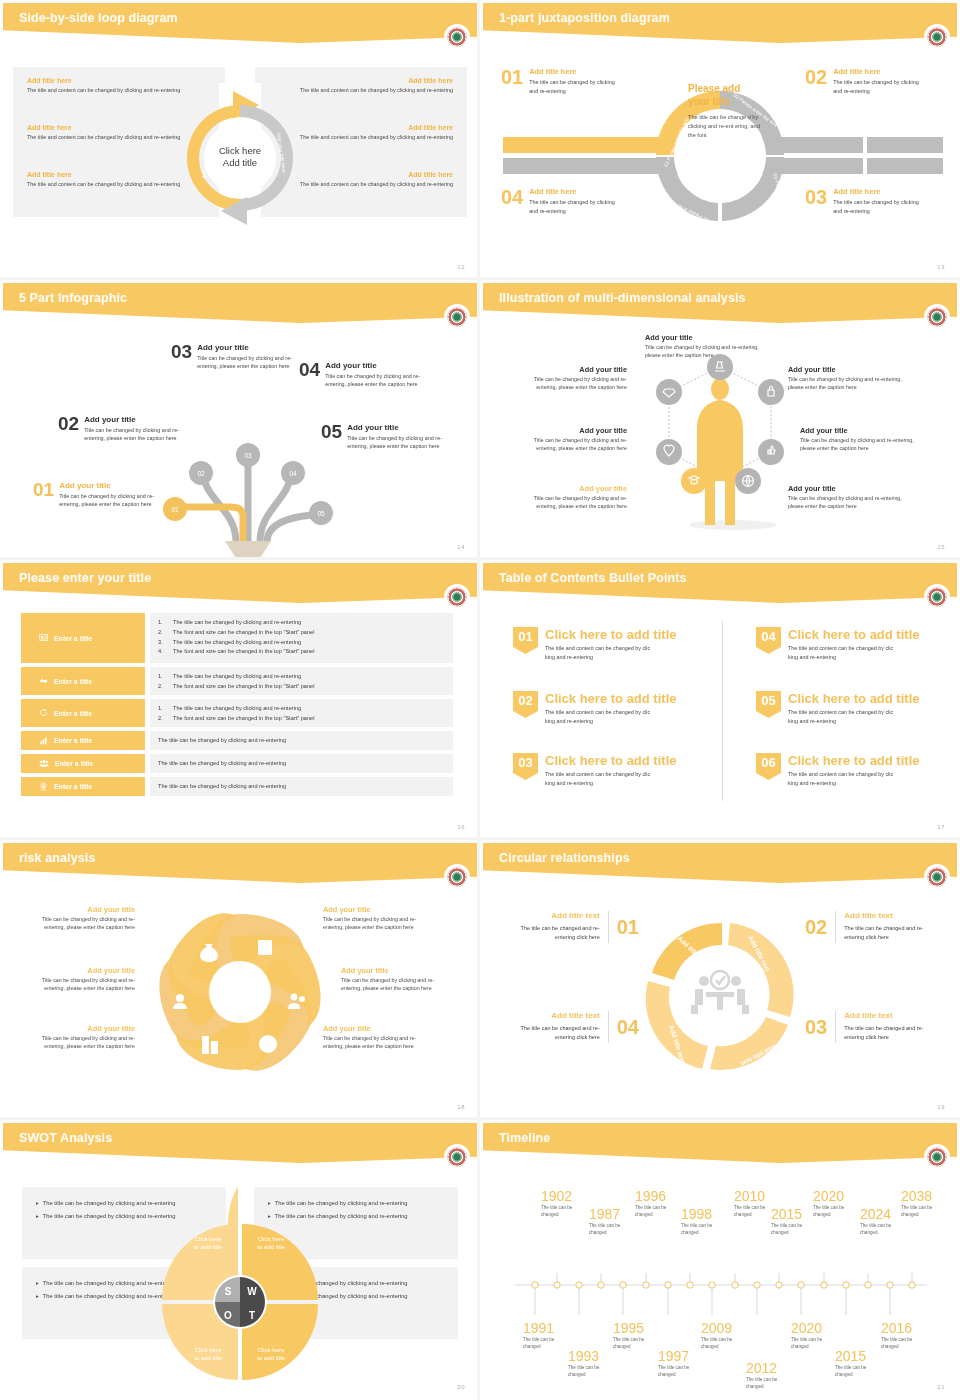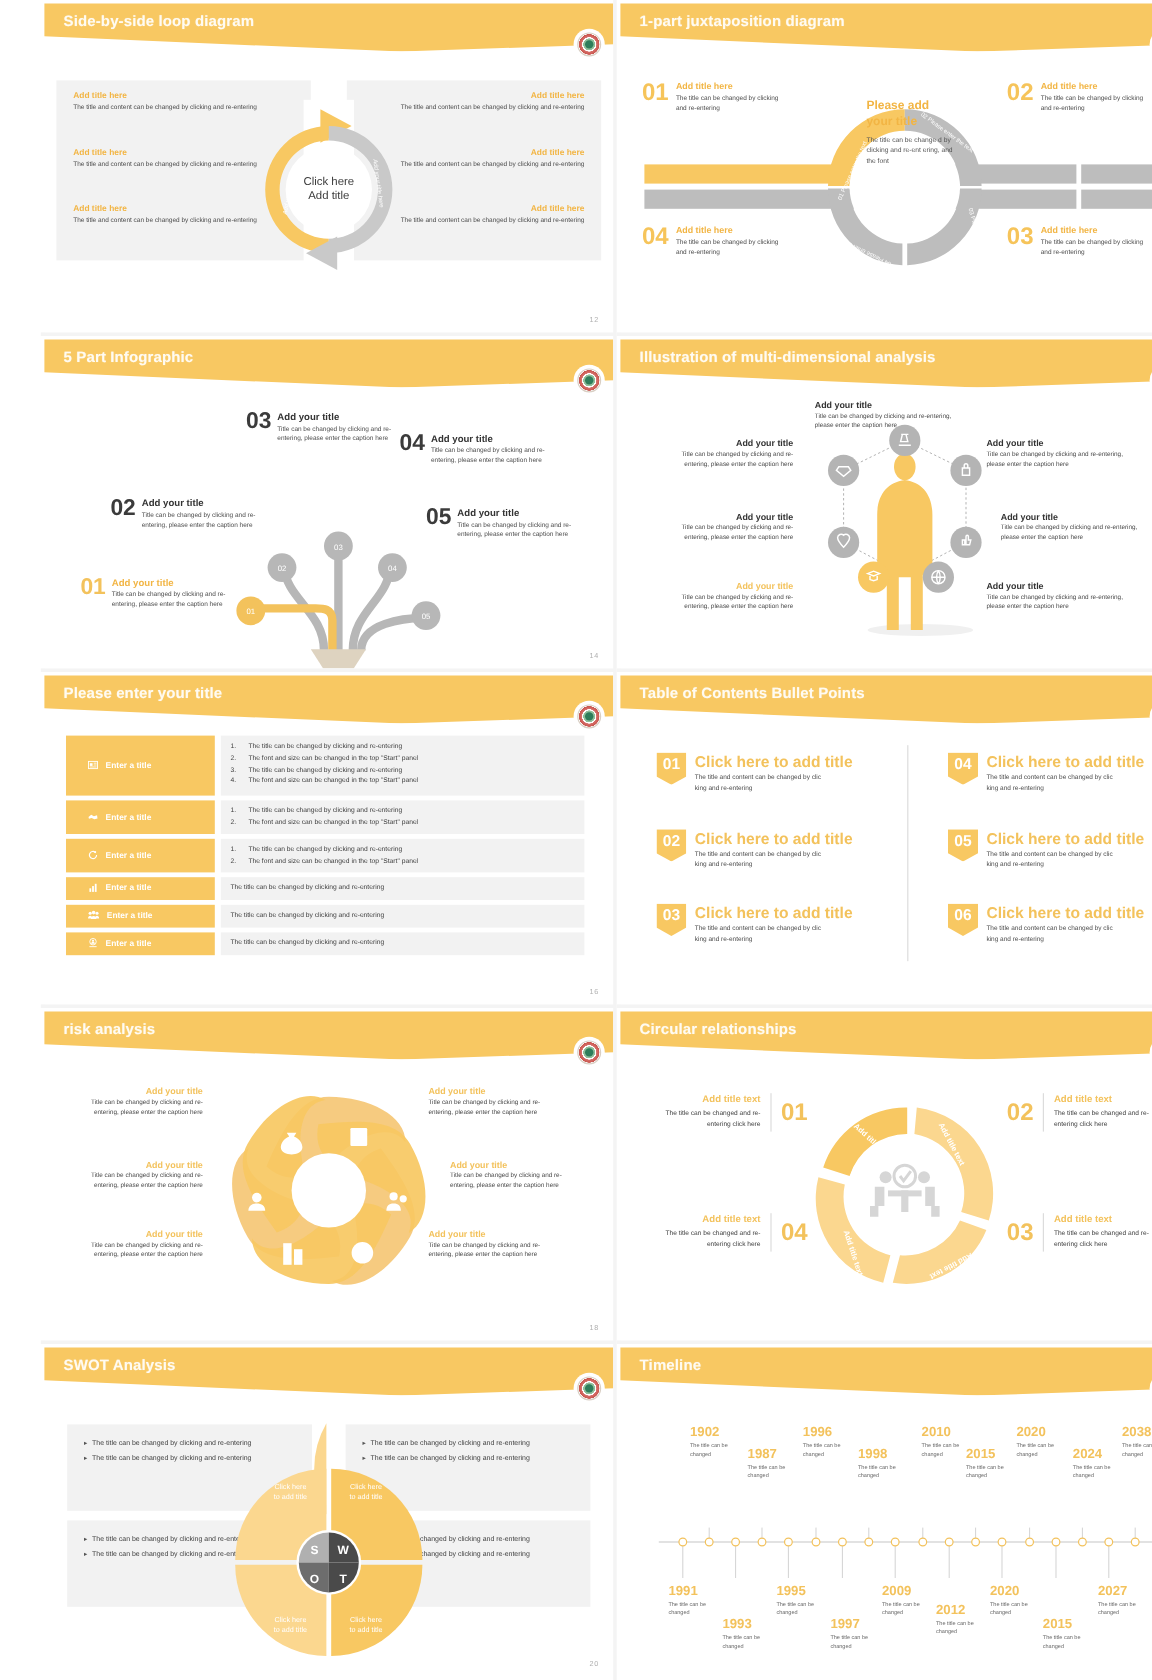--- a/index.html
+++ b/index.html
@@ -4,21 +4,20 @@
 <style>
   * { box-sizing: border-box; margin:0; padding:0; }
   html,body { width:960px; height:1400px; background:#ffffff; }
   body { font-family:"Liberation Sans", sans-serif; }
 
   .grid {
     width:820px; height:1400px;
     display:grid;
     grid-template-columns: 480px 480px;
     grid-template-rows: repeat(5, 280px);
-    margin-left: 34px;
   }
 
   .slide {
     position:relative;
     width:480px; height:280px;
     background:#fff;
     overflow:hidden;
     border-right:3px solid #f4f4f4;
     border-bottom:3px solid #f4f4f4;
   }
@@ -127,21 +126,21 @@
   .s8-h { font-size:8px; font-weight:bold; color:#f3c25c; margin-bottom:4px;}
   .s8-p { font-size:5.5px; line-height:1.7; color:#3f3f3f; }
   .s8-div { width:1px; background:#dcdcdc; align-self:stretch; }
 
   
   .s9-cell { position:absolute; width:204px; height:72px; background:#f2f2f2; }
   .s9-li { display:flex; gap:4px; font-size:5.8px; line-height:1.6; color:#3f3f3f; margin-bottom:4px;}
   .s9-li .bt { color:#555; font-size:5.5px; }
 
   
-  .tl-year { font-size:11px; font-weight:bold; color:#f3c25c; line-height:1; }
+  .tl-year { font-size:14px; font-weight:normal; color:#f3c25c; line-height:1; }
   .tl-txt { font-size:4.6px; line-height:1.45; color:#6b6b6b; margin-top:2px;}
 </style>
 </head>
 <body>
 
 <div class="grid">
 
   <div class="slide">
    <div class="inner">
     <div class="hdr">
@@ -959,33 +958,33 @@
         <div class="tl-txt">The title can be changed</div>
       </div>
       <div style="position:absolute;left:175px;top:180px;width:42px">
         <div class="tl-year">1997</div>
         <div class="tl-txt">The title can be changed</div>
       </div>
       <div style="position:absolute;left:218px;top:152px;width:42px">
         <div class="tl-year">2009</div>
         <div class="tl-txt">The title can be changed</div>
       </div>
-      <div style="position:absolute;left:263px;top:168px;width:42px">
+      <div style="position:absolute;left:263px;top:192px;width:42px">
         <div class="tl-year">2012</div>
         <div class="tl-txt">The title can be changed</div>
       </div>
       <div style="position:absolute;left:308px;top:152px;width:42px">
         <div class="tl-year">2020</div>
         <div class="tl-txt">The title can be changed</div>
       </div>
       <div style="position:absolute;left:352px;top:180px;width:42px">
         <div class="tl-year">2015</div>
         <div class="tl-txt">The title can be changed</div>
       </div>
       <div style="position:absolute;left:398px;top:152px;width:42px">
-        <div class="tl-year">2027</div>
+        <div class="tl-year">2016</div>
         <div class="tl-txt">The title can be changed</div>
       </div>
     </div>
    </div>
   </div>
 
 </div>
 
 </body></html>

